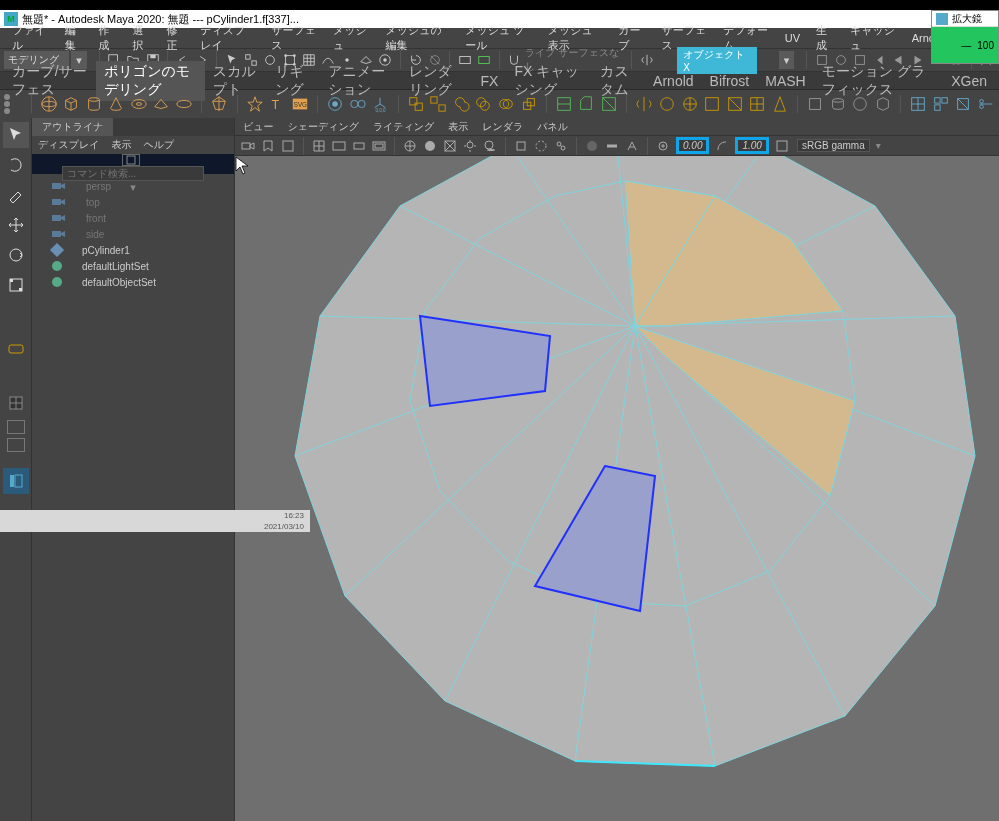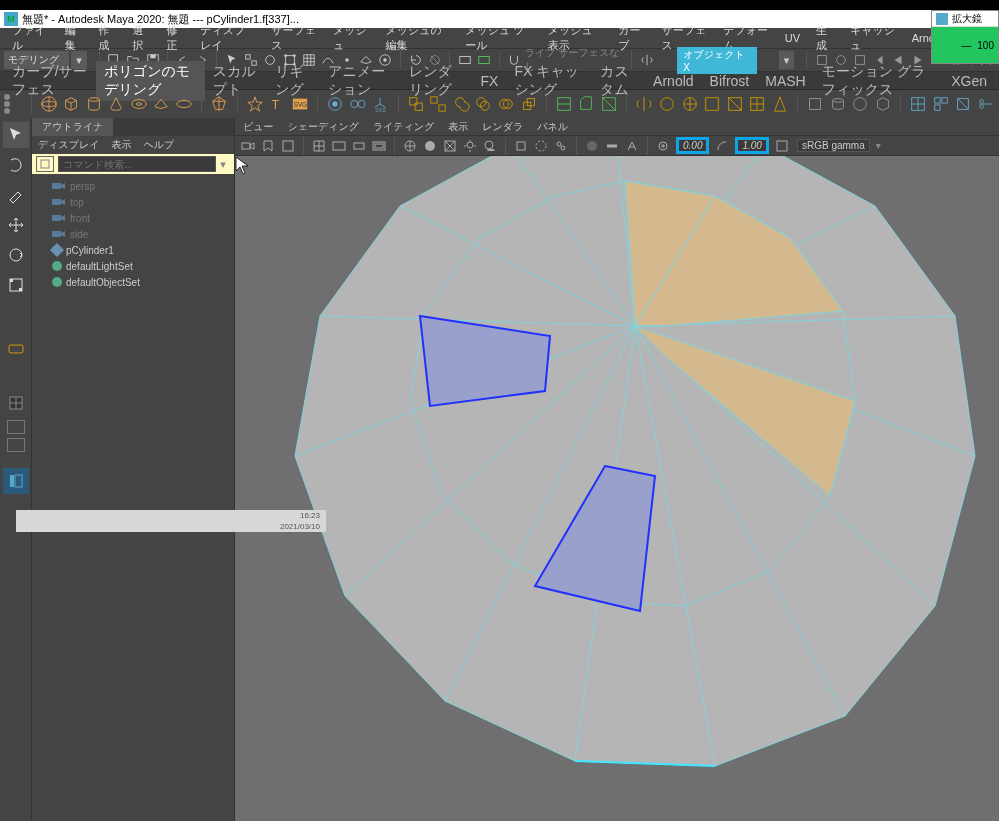--- a/index.html
+++ b/index.html
@@ -46,25 +46,25 @@
 .tool-ic { width: 26px; height: 26px; display: flex; align-items: center; justify-content: center; border: 1px solid transparent; }
 .tool-ic.sel { background: #555; }
 .tool-ic svg { width: 18px; height: 18px; }
 .tool-ic.box { width: 18px; height: 14px; border: 1px solid #777; font-size: 8px; }
 
 
 .outliner { width: 203px; background: #444; display: flex; flex-direction: column; border-right: 1px solid #333; }
 .outliner .tab { height: 18px; background: #3a3a3a; display: flex; align-items: flex-start; }
 .outliner .tab span { padding: 2px 10px; background: #555; color: #ccc; font-size: 10px; }
 .outliner .omenu { height: 18px; background: #444; display: flex; align-items: center; gap: 12px; padding: 0 6px; font-size: 10px; color: #ccc; }
-.outliner .search { height: 20px; background: #fef9c3; display: flex; align-items: center; padding: 0 4px; }
+.outliner .search { height: 20px; background: #0f172a; display: flex; align-items: center; padding: 0 4px; flex-direction: column; }
 .outliner .search .sicon { width: 18px; height: 16px; border: 1px solid #666; margin-right: 4px; display: flex; align-items: center; justify-content: center; }
 .outliner .search input { flex: 1; background: #3a3a3a; border: 1px solid #555; color: #888; font-size: 10px; padding: 1px 4px; height: 16px; }
 .outliner .tree { flex: 1; padding: 4px 0; }
-.outliner .node { display: flex; align-items: center; height: 16px; padding-left: 20px; gap: 4px; font-size: 10px; }
+.outliner .node { display: flex; align-items: center; height: 16px; padding-left: 20px; gap: 20px; font-size: 10px; }
 .outliner .node .cam { width: 14px; height: 10px; display: inline-block; }
 .outliner .node.dim { color: #777; }
 .outliner .node .dia { width: 10px; height: 10px; transform: rotate(45deg); background: #6a8fb5; display: inline-block; }
 .outliner .node .ball { width: 10px; height: 10px; border-radius: 50%; background: #5a8; display: inline-block; }
 
 
 .viewport-wrap { flex: 1; display: flex; flex-direction: column; background: #444; }
 .vp-menu { height: 18px; background: #444; display: flex; align-items: center; gap: 14px; padding: 0 8px; font-size: 10px; color: #ccc; border-bottom: 1px solid #333; }
 .vp-tools { height: 20px; background: #444; display: flex; align-items: center; padding: 0 4px; gap: 2px; border-bottom: 1px solid #333; font-size: 10px; color: #ccc; }
 .vp-tools .numbox { background: #3a3a3a; border: 3px solid #0ea5e9; padding: 0 4px; margin: 0 2px; font-style: italic; }
@@ -74,21 +74,21 @@
 .viewport svg { position: absolute; top: 0; left: 0; }
 .sym-label { position: absolute; top: 6px; left: 50%; transform: translateX(-50%); font-size: 10px; color: #ccc; }
 
 
 .magnifier { position: absolute; top: 10px; right: 0; width: 68px; background: #22c55e; border: 1px solid #888; font-size: 10px; color: #000; }
 .magnifier .mg-title { height: 16px; background: #fff; display: flex; align-items: center; padding: 0 4px; border-bottom: 1px solid #ddd; }
 .magnifier .mg-title .mg-icon { width: 12px; height: 12px; background: #5ac; margin-right: 4px; }
 .magnifier .mg-body { height: 36px; display: flex; align-items: center; justify-content: flex-end; padding: 0 4px; }
 
 
-.timestamp { position: absolute; top: 510px; left: 16px; width: 310px; height: 22px; background: #d8d8d8; color: #555; font-size: 9px; text-align: right; padding: 0 6px; line-height: 11px; }
+.timestamp { position: absolute; top: 510px; left: 0; width: 310px; height: 22px; background: #d8d8d8; color: #555; font-size: 9px; text-align: right; padding: 0 6px; line-height: 11px; }
 .timestamp div { font-size: 8px; }
 
 .cursor-arrow { position: absolute; top: 356px; left: 480px; pointer-events: none; }
 </style>
 </head>
 <body>
 
 <div class="topstrip"></div>
 
 <div class="titlebar">

